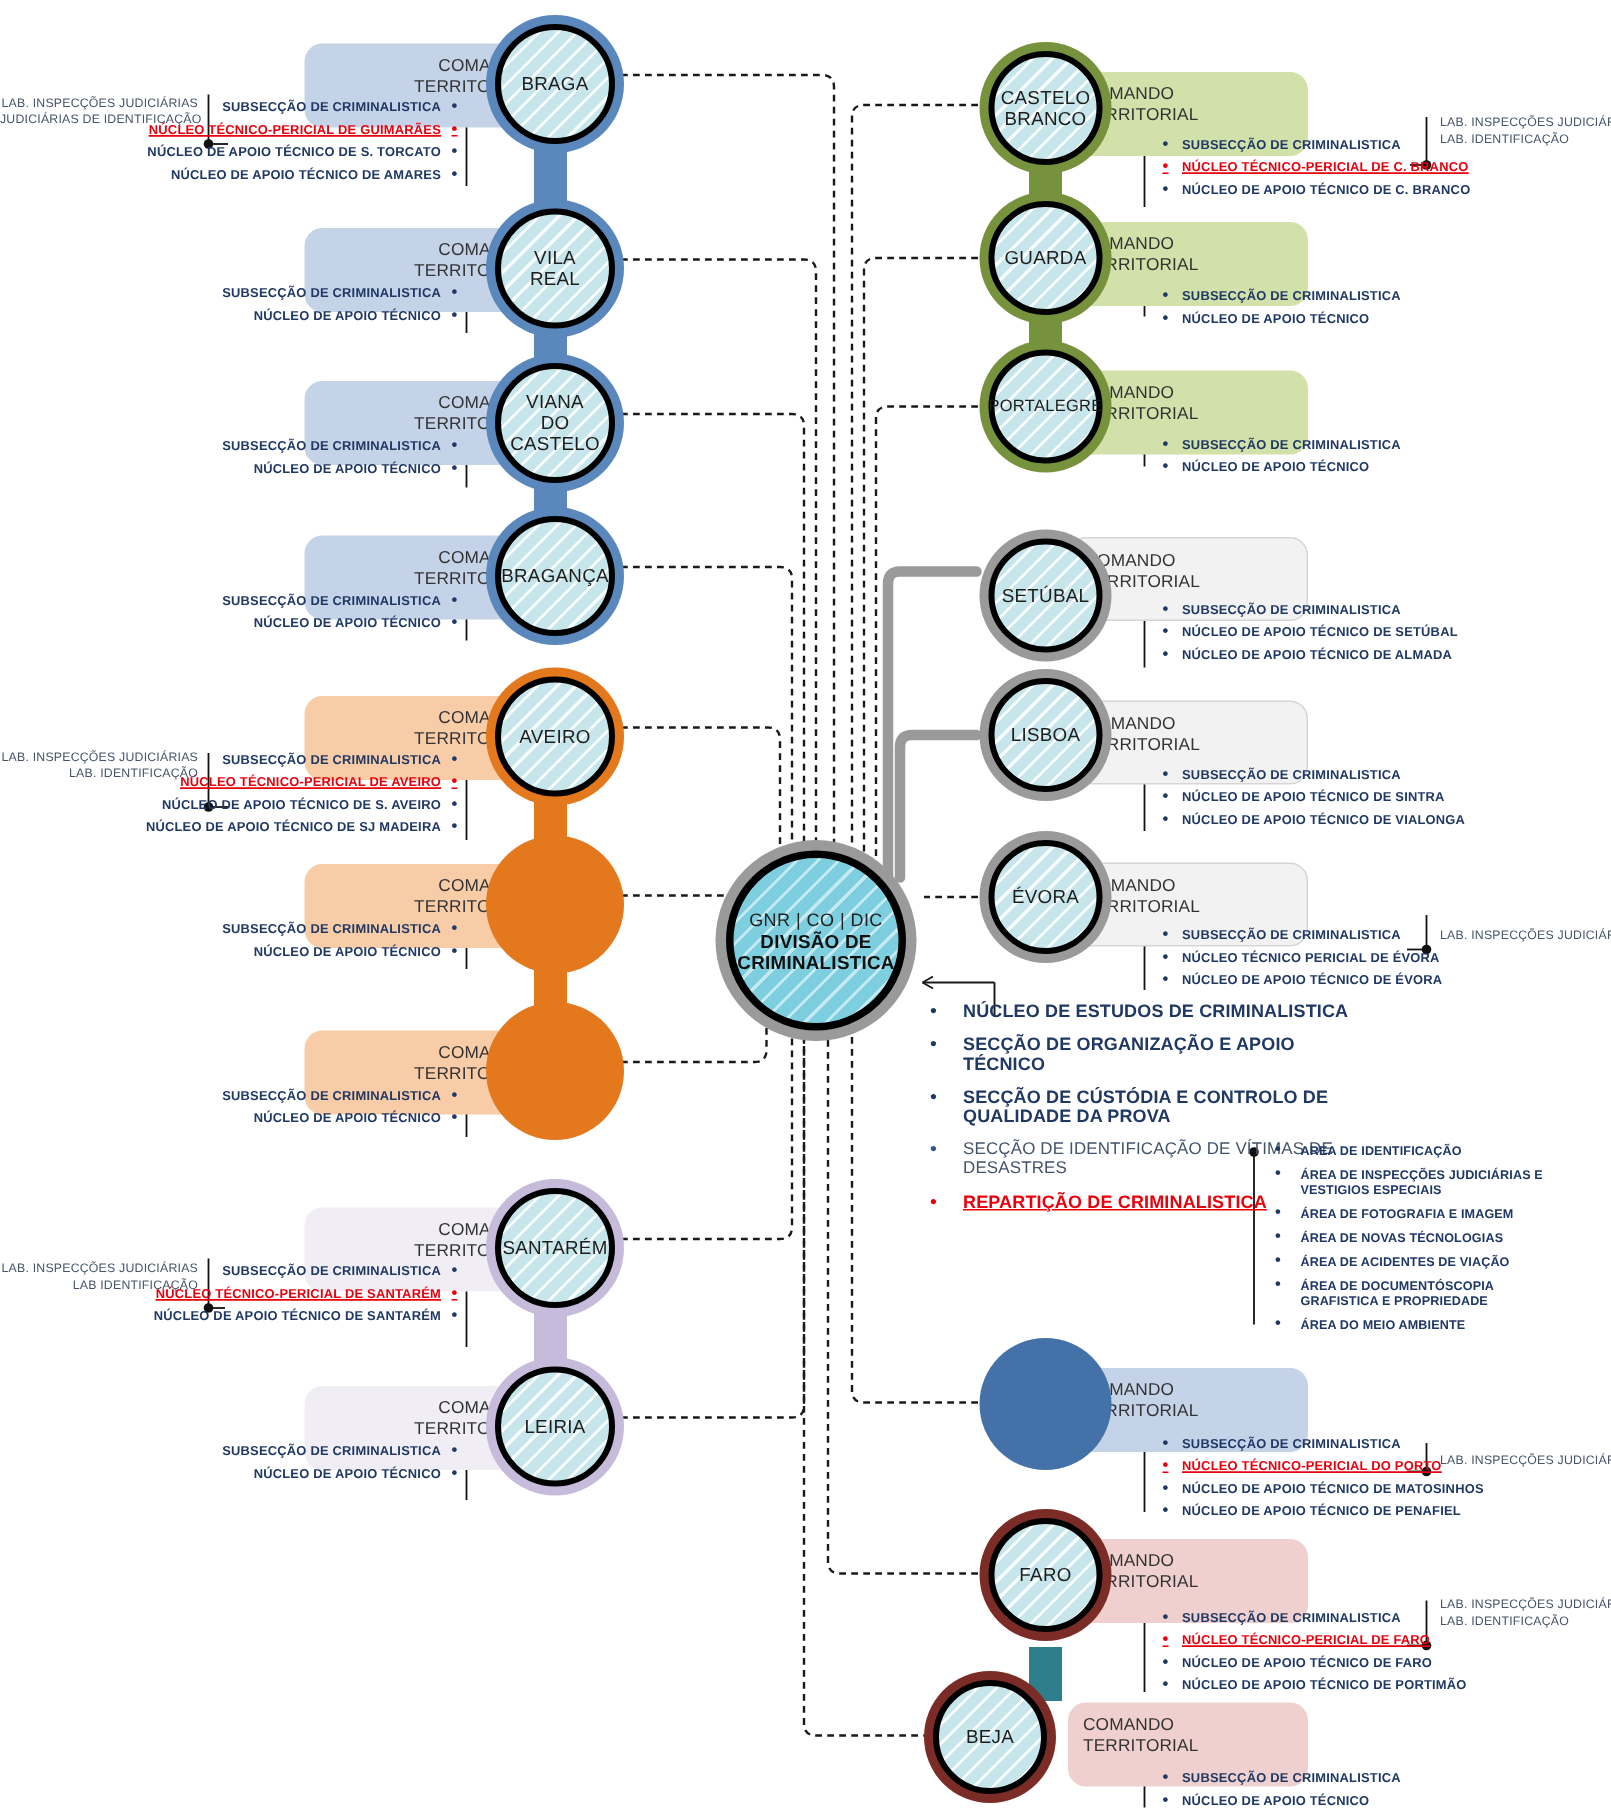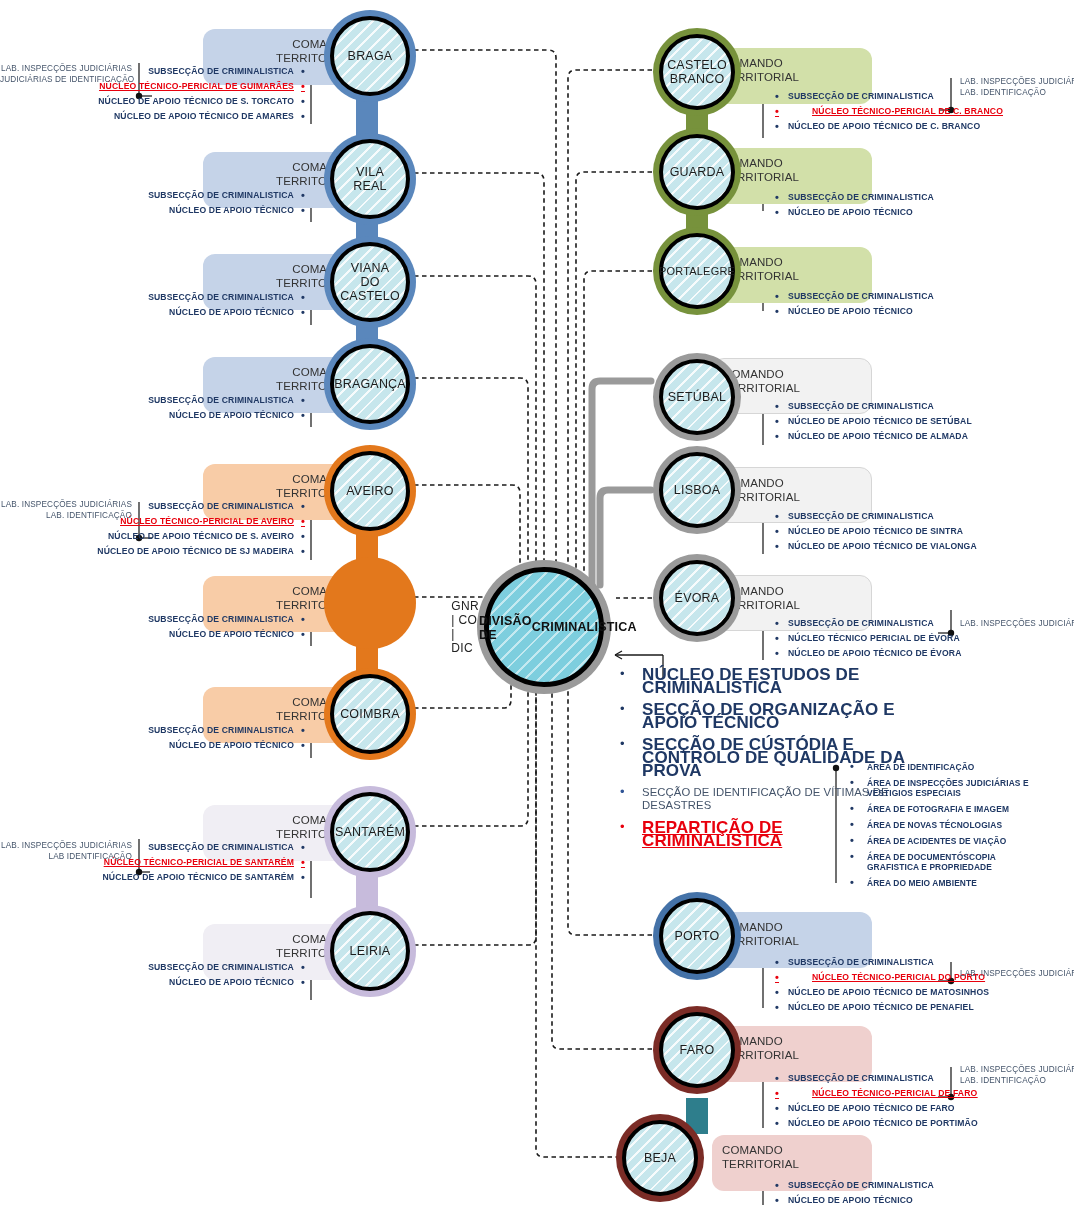--- a/index.html
+++ b/index.html
@@ -72,49 +72,49 @@
   
   .sublist{position:absolute;font-size:8.6px;font-weight:bold;color:#1F3864;
            letter-spacing:.15px;line-height:10px;z-index:6;}
   .sublist .it{white-space:nowrap;display:flex;align-items:center;margin-bottom:5px;}
   .sublist.lt .it{justify-content:flex-end;}
   .sublist .bullet{font-size:11px;line-height:8px;color:#1F3864;}
   .sublist.lt .bullet{margin-left:7px;}
   .sublist.rt .bullet{margin-right:9px;}
   .sublist .it.hl{color:#E8000D;text-decoration:underline;}
   .sublist .it.hl .bullet{color:#E8000D;text-decoration:none;}
-  .sublist .it.hl .txt{text-decoration:underline;text-decoration-color:#E8000D;margin-left:24px;}
+  .sublist .it.hl .txt{text-decoration:underline;text-decoration-color:#E8000D;}
 
   
   .lab{position:absolute;font-size:8.2px;color:#44546A;line-height:11px;
        letter-spacing:.15px;z-index:6;font-weight:400;white-space:nowrap;}
   .lab.r{text-align:right;}
   .lab.l{text-align:left;}
 
   
   #hub{position:absolute;z-index:8;}
   #hub .hring{position:absolute;left:0;top:0;right:0;bottom:0;border-radius:50%;background:#9a9a9a;}
   #hub .hinner{
     position:absolute;left:7px;top:7px;right:7px;bottom:7px;border-radius:50%;
     border:5px solid #000;box-sizing:border-box;
     background:#7DCEDE;
     background-image:repeating-linear-gradient(135deg,
         rgba(255,255,255,.55) 0px, rgba(255,255,255,.55) 2px,
         rgba(255,255,255,0) 2px, rgba(255,255,255,0) 10px);
-    display:flex;align-items:center;justify-content:center;flex-direction:row;
+    display:flex;align-items:center;justify-content:center;flex-direction:column;
   }
   #hub .l1{font-size:12px;color:#222;letter-spacing:.3px;}
   #hub .l2{font-size:12.5px;color:#111;font-weight:bold;letter-spacing:.2px;margin-top:1px;}
   #hub .l3{font-size:12.5px;color:#111;font-weight:bold;letter-spacing:.2px;}
 
   
   #services{position:absolute;z-index:7;}
   #services .srow{display:flex;align-items:flex-start;margin-bottom:9px;}
   #services .sb{font-size:13px;line-height:12px;color:#1F3864;width:22px;flex:0 0 22px;}
-  #services .st{font-size:17px;font-weight:bold;color:#1F3864;letter-spacing:.1px;line-height:13px;}
+  #services .st{font-size:12px;font-weight:bold;color:#1F3864;letter-spacing:.1px;line-height:13px;}
   #services .srow.mut .sb{color:#2F5496;}
   #services .srow.mut .st{font-weight:400;color:#44546A;font-size:11.3px;}
   #services .srow.red .sb{color:#E8000D;}
   #services .srow.red .st{color:#E8000D;text-decoration:underline;}
 
   #areas{position:absolute;z-index:7;font-size:8.4px;font-weight:bold;color:#1F3864;
          letter-spacing:.1px;line-height:10px;}
   #areas .arow{display:flex;align-items:flex-start;margin-bottom:6px;max-width:198px;}
   #areas .ab{font-size:11px;line-height:9px;color:#1F3864;width:17px;flex:0 0 17px;}
 </style>
@@ -389,23 +389,20 @@
         <span class="bullet">•</span>
       </div>
   </div>
 
   <div class="node">
     <div class="cbox left" style="left:203px;top:687px;width:160px;height:56px;background:#F8CCA7;">
       <span>COMANDO</span><br><span>TERRITORIAL</span>
     </div>
     <div class="circle" style="left:324px;top:668px;width:92px;height:92px;">
       <div class="ring" style="background:#E3781C;"></div>
-      <div class="inner" style="left:6px;top:6px;right:6px;bottom:6px;">
-        <span class="clabel">COIMBRA</span>
-      </div>
     </div>
   </div>
   <div class="sublist lt" style="left:0;top:725px;width:305px;">
     <div class="it">
         <span class="txt">SUBSECÇÃO DE CRIMINALISTICA</span>
         <span class="bullet">•</span>
       </div>
     <div class="it">
         <span class="txt">NÚCLEO DE APOIO TÉCNICO</span>
         <span class="bullet">•</span>
@@ -618,23 +615,20 @@
   <div class="lab l" style="left:960px;top:618px;width:120px;">
     <div>LAB. INSPECÇÕES JUDICIÁRIAS</div>
   </div>
 
   <div class="node">
     <div class="cbox right" style="left:712px;top:912px;width:160px;height:56px;background:#C5D3E8;">
       <span>COMANDO</span><br><span>TERRITORIAL</span>
     </div>
     <div class="circle" style="left:653px;top:892px;width:88px;height:88px;">
       <div class="ring" style="background:#4472A8;"></div>
-      <div class="inner" style="left:6px;top:6px;right:6px;bottom:6px;">
-        <span class="clabel">PORTO</span>
-      </div>
     </div>
   </div>
   <div class="sublist rt" style="left:775px;top:957px;width:300px;">
     <div class="it">
         <span class="bullet">•</span>
         <span class="txt">SUBSECÇÃO DE CRIMINALISTICA</span>
       </div>
     <div class="it hl">
         <span class="bullet">•</span>
         <span class="txt">NÚCLEO TÉCNICO-PERICIAL DO PORTO</span>

